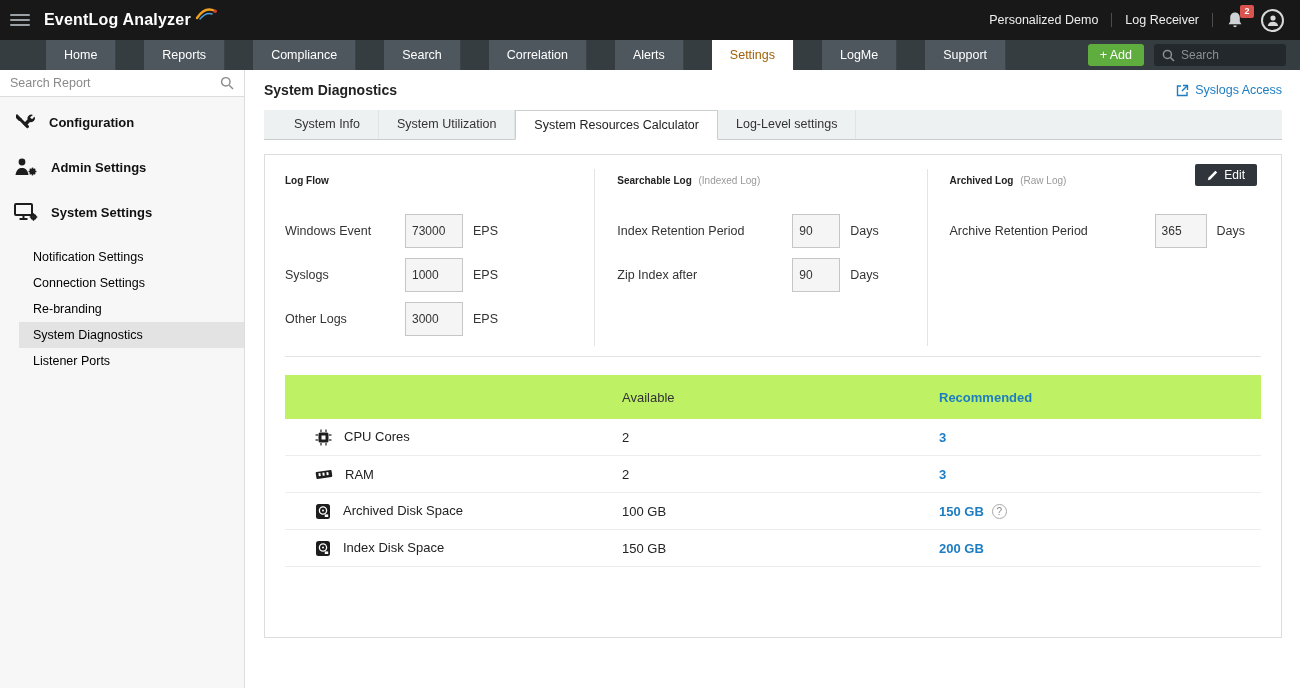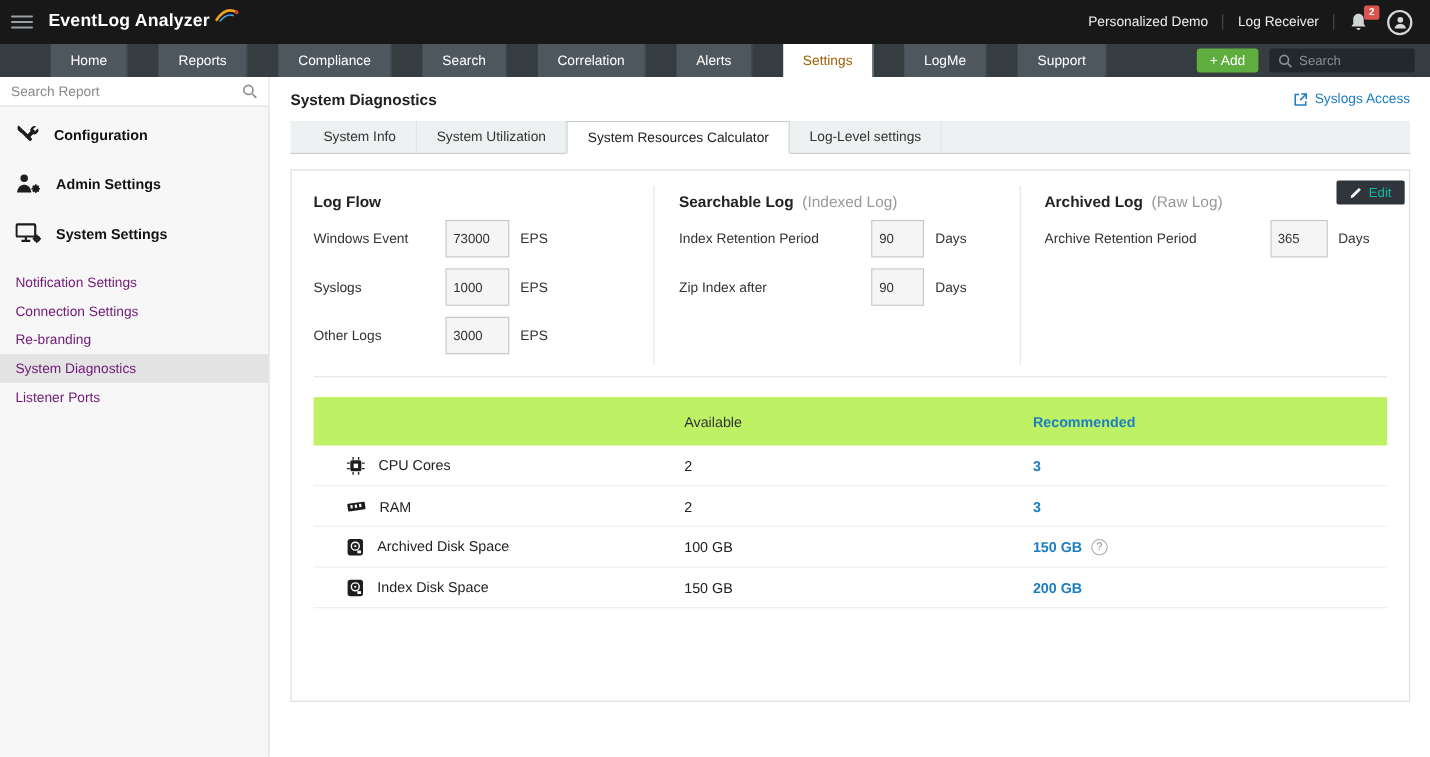--- a/index.html
+++ b/index.html
@@ -35,41 +35,41 @@
   .nav-search input { background:transparent; border:none; outline:none; color:#a8adb1; font-size:12px; width:92px; font-family:inherit; }
   .nav-search input::placeholder { color:#8a9094; }
 
   
   .sidebar { position:absolute; top:70px; left:0; bottom:0; width:245px; background:#f7f7f7; border-right:1px solid #ddd; }
   .sidebar-search { background:#fff; border-bottom:1px solid #ddd; height:27px; display:flex; align-items:center; padding:0 10px; }
   .sidebar-search input { flex:1; border:none; outline:none; background:transparent; font-size:12.5px; color:#555; font-family:inherit; }
   .sidebar-search input::placeholder { color:#8a8a8a; }
   .side-section { display:flex; align-items:center; gap:13px; padding:10px 14px; font-weight:bold; font-size:13px; color:#111; margin-top:5px; cursor:pointer; }
   .side-items { margin-top:12px; }
-  .side-item { padding:6px 14px; font-size:12.5px; color:#701a75; cursor:pointer; }
+  .side-item { padding:6px 14px; font-size:12.5px; color:#000000; cursor:pointer;margin-left:19px; }
   .side-item.selected { background:#e3e3e3; }
 
   
   .main { position:absolute; top:70px; left:246px; right:0; bottom:0; background:#fff; }
   .main-header { display:flex; align-items:center; justify-content:space-between; padding:12px 18px 6px 18px; }
   .page-title { font-size:14px; font-weight:bold; color:#222; }
   .db-access { color:#1d7dc2; font-size:12.5px; display:flex; align-items:center; gap:6px; cursor:pointer; }
 
   .tabstrip { margin:6px 18px 0 18px; background:#eef1f2; border-bottom:1px solid #c9cdce; display:flex; height:30px;padding-left:12px; }
   .tab { padding:0 18px; line-height:29px; font-size:12.5px; color:#333; cursor:pointer; border-right:1px solid #e0e4e5; }
   .tab.active { background:#fff; border:1px solid #c9cdce; border-bottom:1px solid #fff; margin-bottom:-1px; line-height:28px; color:#222; }
 
   .panel { margin:14px 18px 0 18px; border:1px solid #ddd; position:relative; height:484px; background:#fff; }
-  .edit-btn { position:absolute; top:9px; right:4px; background:#2f353a; color:#14b8a6; font-size:12px;
+  .edit-btn { position:absolute; top:9px; right:24px; background:#2f353a; color:#ffffff; font-size:12px;
     padding:4px 12px; display:flex; gap:6px; align-items:center; border-radius:2px; cursor:pointer; }
 
   .calc-top { display:flex; margin:0 20px; border-bottom:1px solid #e4e4e4; padding:14px 0 10px 0; min-height:168px; }
   .calc-col { flex:1; padding-right:16px; }
   .calc-col + .calc-col { border-left:1px solid #e4e4e4; padding-left:22px; }
-  .col-title { font-size:14px; font-weight:bold; color:#222; margin:6px 0 9px 0; }
+  .col-title { font-size:10px; font-weight:bold; color:#222; margin:6px 0 28px 0; }
   .col-title .subtitle { font-weight:normal; color:#999; margin-left:4px; }
   .form-row { display:flex; align-items:center; margin-bottom:10px; font-size:12.5px; color:#333; }
   .form-row label { flex:none; }
   .col-logflow label { width:120px; }
   .col-search label { width:175px; }
   .col-archive label { width:205px; }
   .num-input { height:22px; border:1px solid #c6c6c6; background:#f5f5f5; font-size:12px; color:#333;
     padding:16px 6px; font-family:inherit; outline:none; }
   .w58 { width:58px; } .w48 { width:48px; } .w52 { width:52px; }
   .unit { margin-left:10px; }

